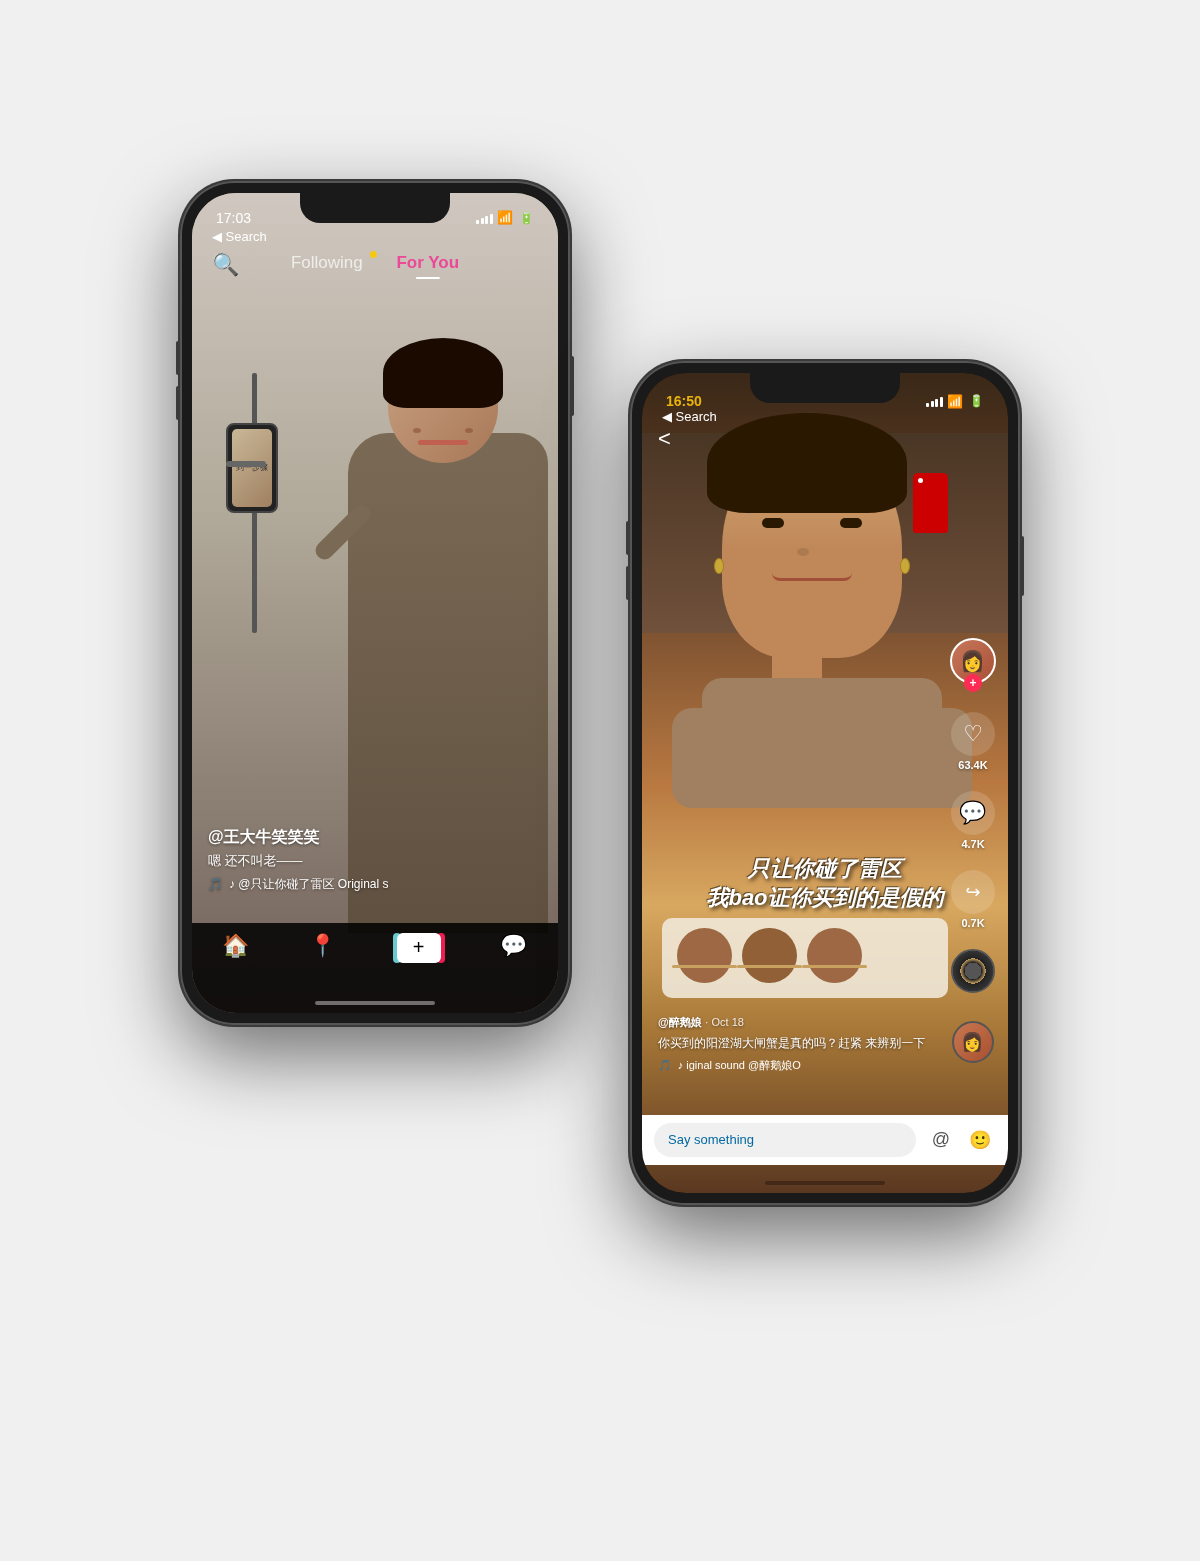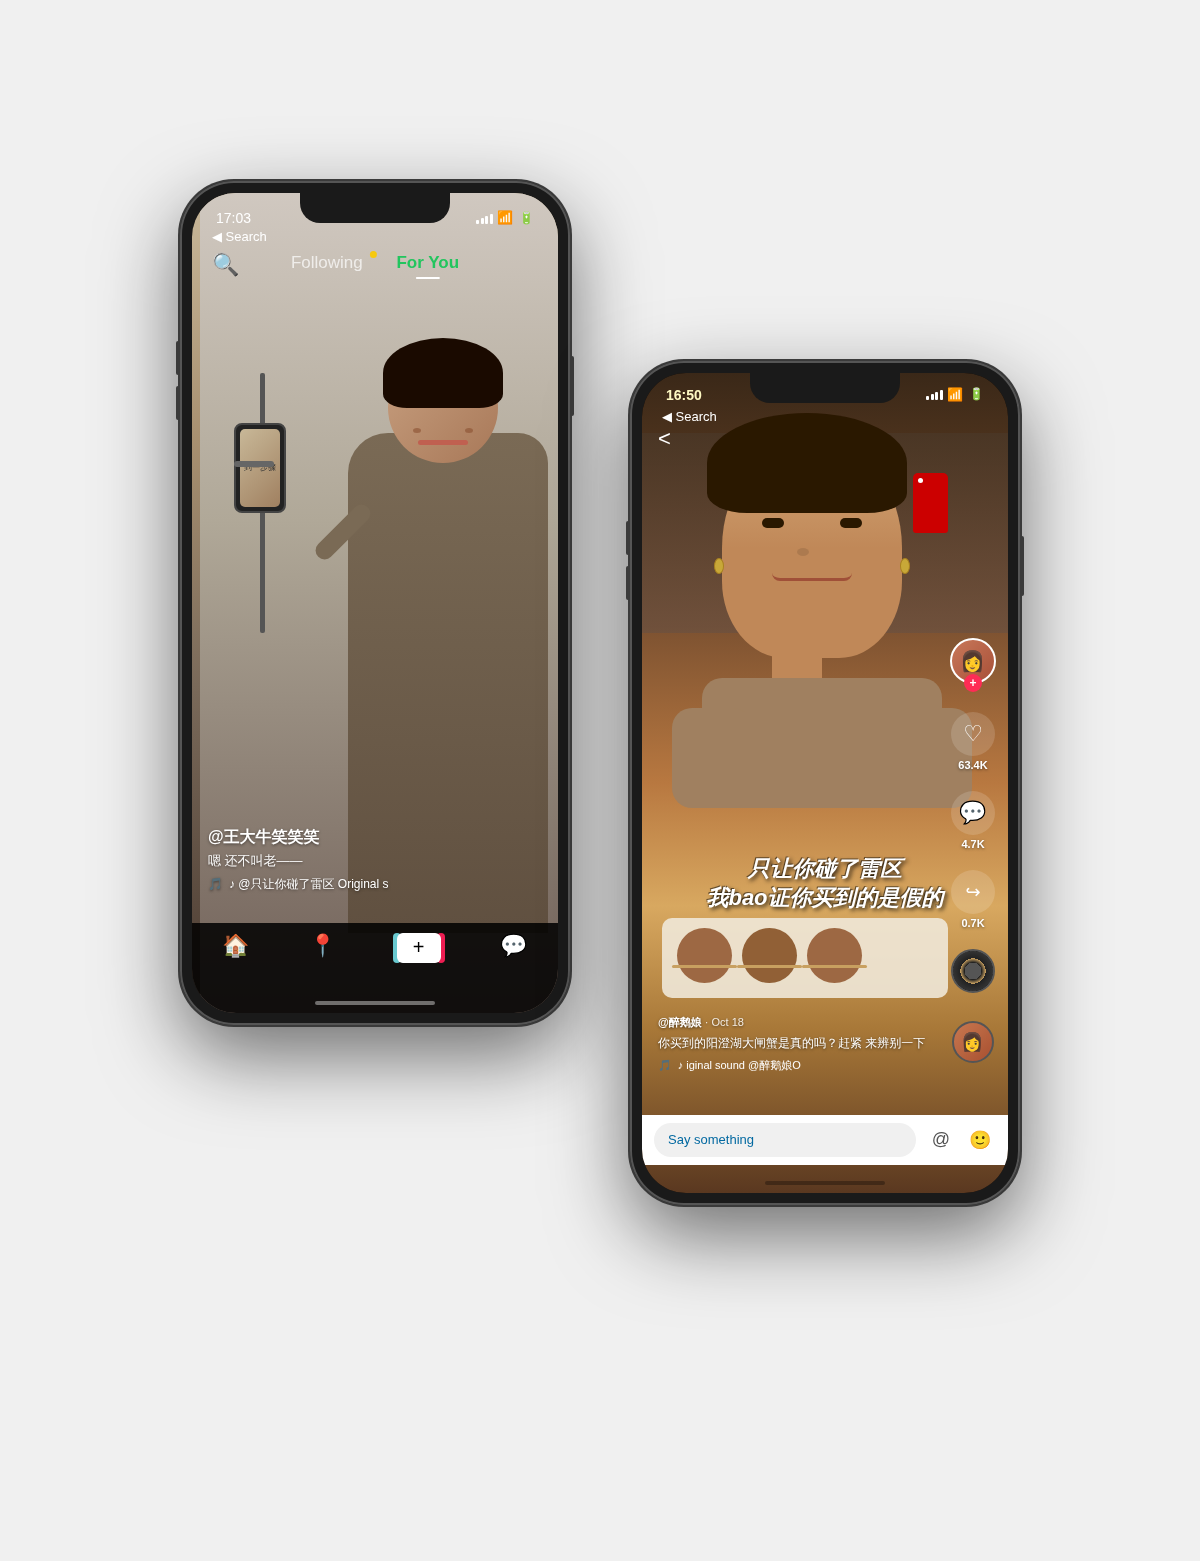--- a/index.html
+++ b/index.html
@@ -190,21 +190,21 @@
       transform: translateX(-50%);
     }
     .nav-tab {
       color: rgba(255,255,255,0.7);
       font-size: 17px;
       font-weight: 500;
       padding-bottom: 4px;
       position: relative;
     }
     .nav-tab.active {
-      color: #22c55e;
+      color: #ec4899;
       font-weight: 700;
     }
     .nav-tab.active::after {
       content: '';
       position: absolute;
       bottom: -2px;
       left: 50%;
       transform: translateX(-50%);
       width: 24px;
       height: 2px;
@@ -311,23 +311,23 @@
     }
 
     
     .front-status-bar {
       position: absolute;
       top: 14px;
       left: 0; right: 0;
       height: 22px;
       z-index: 5;
       display: flex;
-      align-items: flex-start;
+      align-items: flex-end;
       padding: 0 24px;
-      color: #fef9c3;
+      color: #eab308;
       font-size: 14px;
       font-weight: 600;
     }
 
     
     .front-top-nav {
       position: absolute;
       top: 46px;
       left: 0; right: 0;
       height: 40px;
@@ -563,21 +563,21 @@
 
 <div class="phones-container">
   <div class="phone phone-back">
     <div class="btn-vol-up"></div>
     <div class="btn-vol-down"></div>
     <div class="btn-power"></div>
     <div class="phone-screen">
 
       <div class="back-video-bg"></div>
 
-      <div style="position:absolute;inset:0;overflow:hidden;margin-left:8px;">
+      <div style="position:absolute;inset:0;overflow:hidden;">
 
         <div style="position:absolute;inset:0;background:linear-gradient(180deg,#d0c8c0 0%,#b0a898 40%,#706058 100%);"></div>
 
         <div style="position:absolute;left:28px;top:180px;width:70px;height:260px;">
           <div style="position:absolute;left:32px;top:0;width:5px;height:260px;background:#555;border-radius:2px;"></div>
           <div style="position:absolute;left:6px;top:50px;width:52px;height:90px;background:#222;border-radius:8px;border:2px solid #444;">
             <div style="position:absolute;inset:4px;background:linear-gradient(135deg,#c8b898,#a08060);border-radius:5px;display:flex;align-items:center;justify-content:center;font-size:8px;color:#333;">
               <span>到一步骤</span>
             </div>
           </div>

